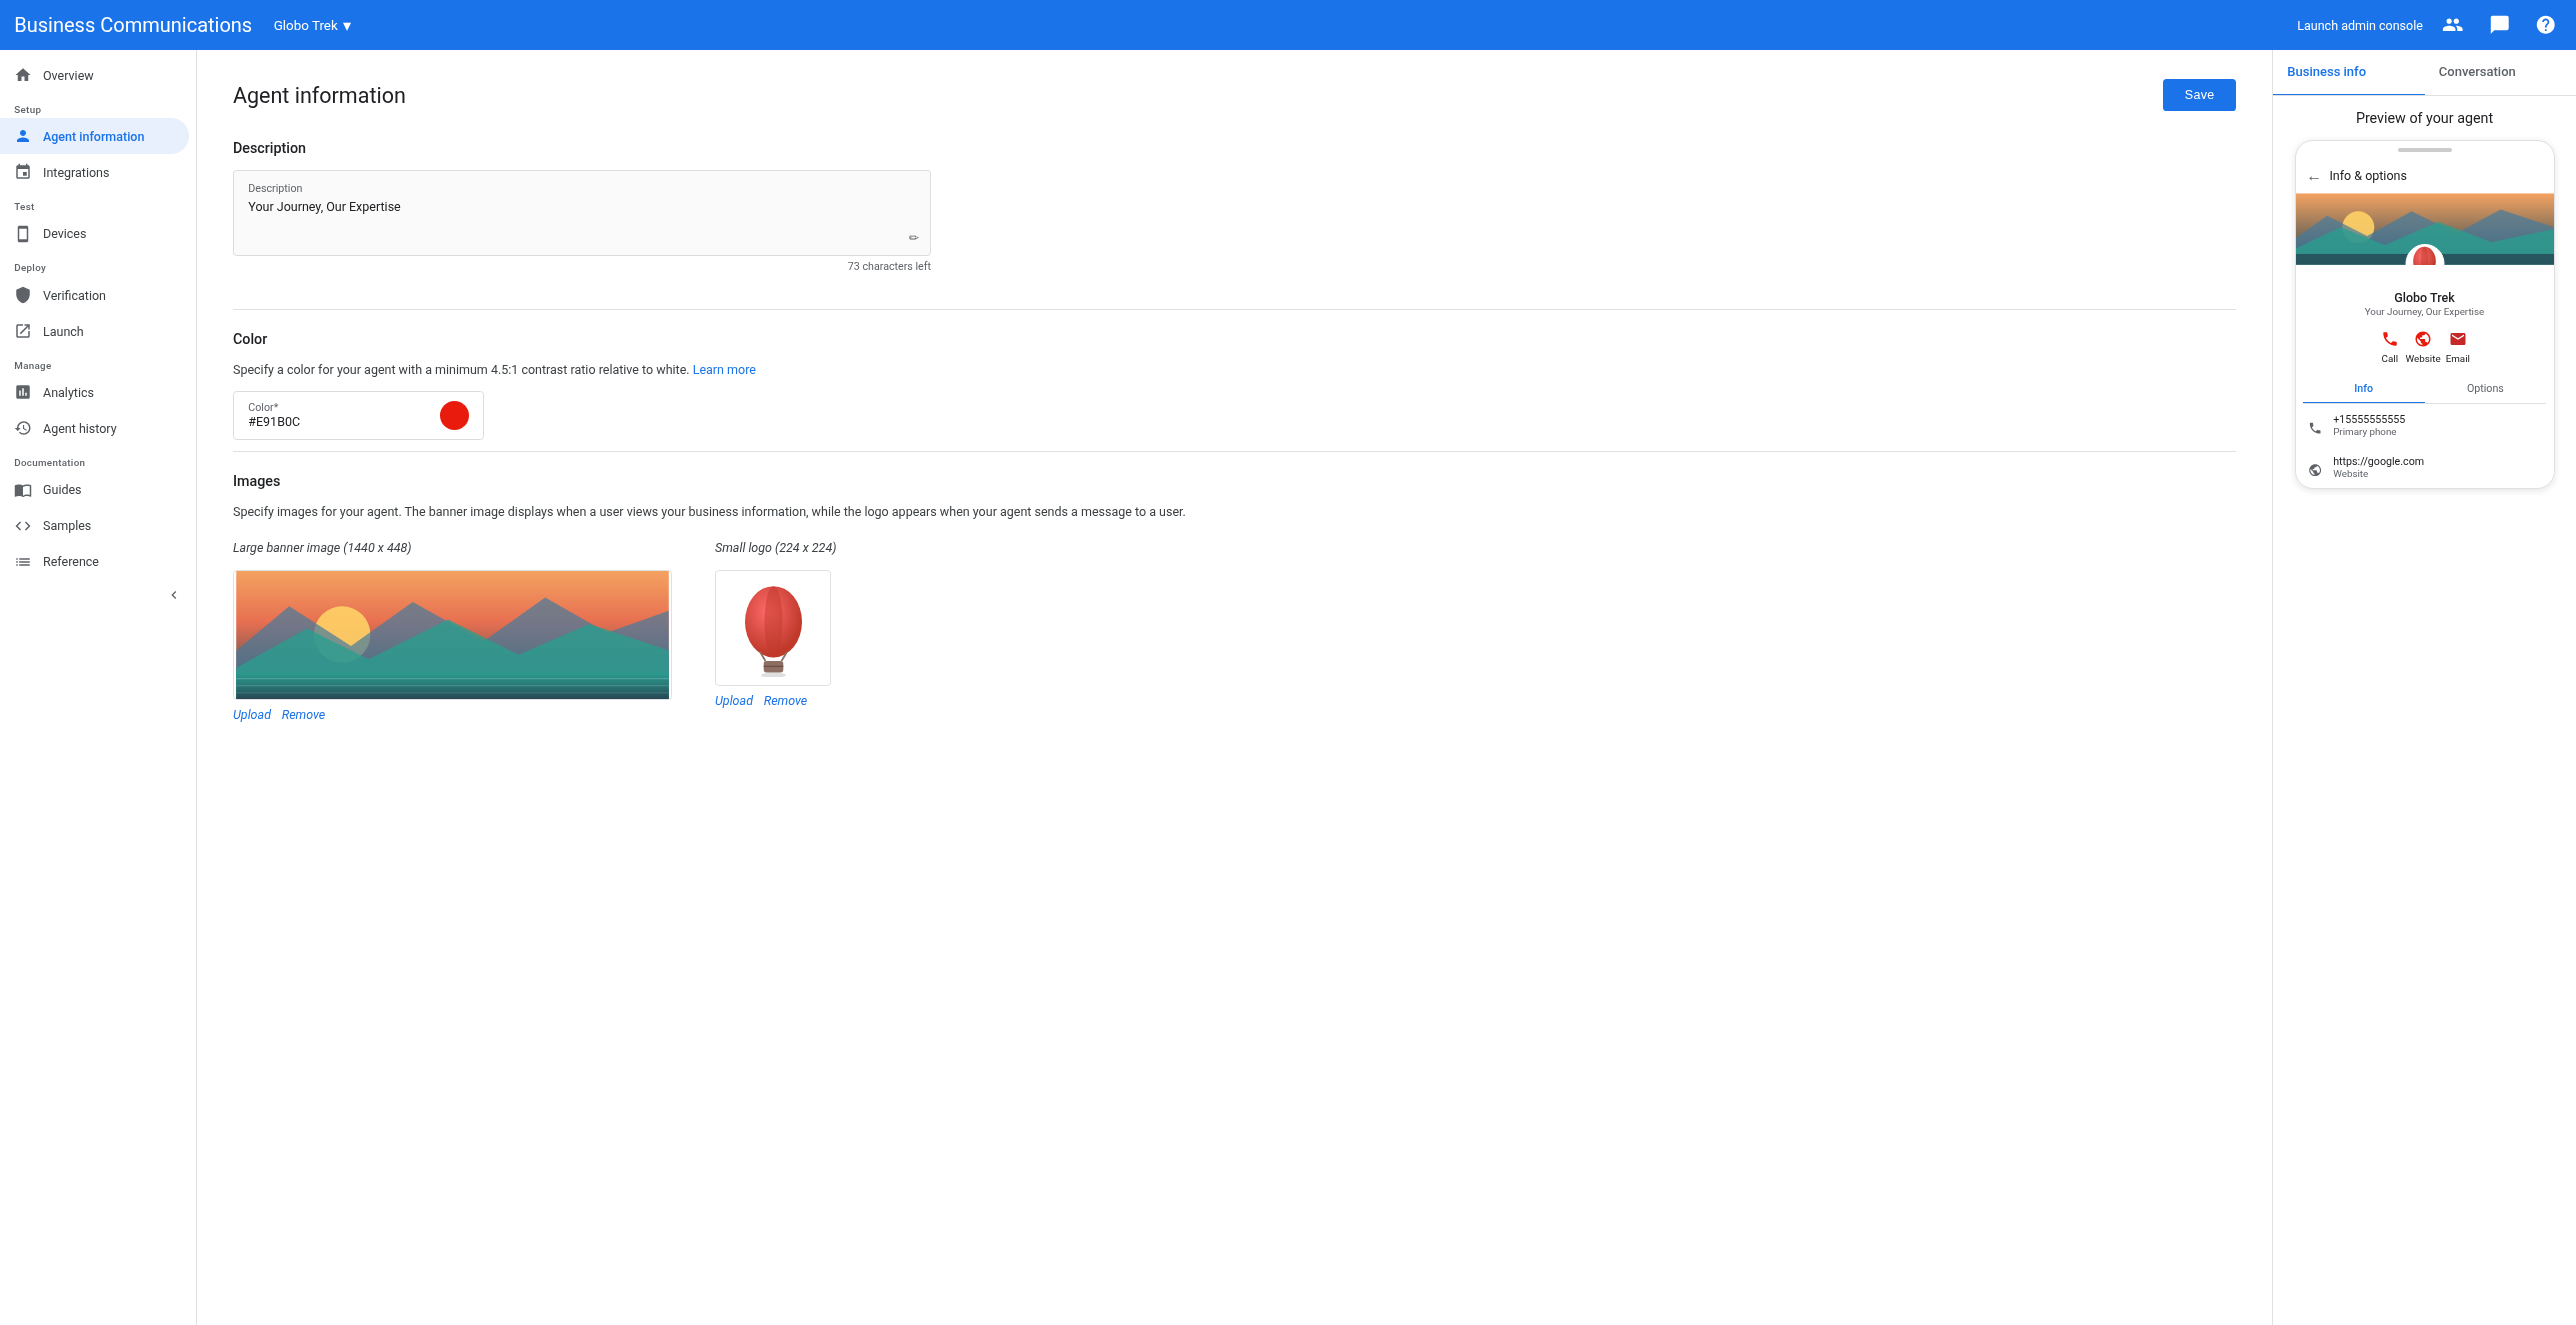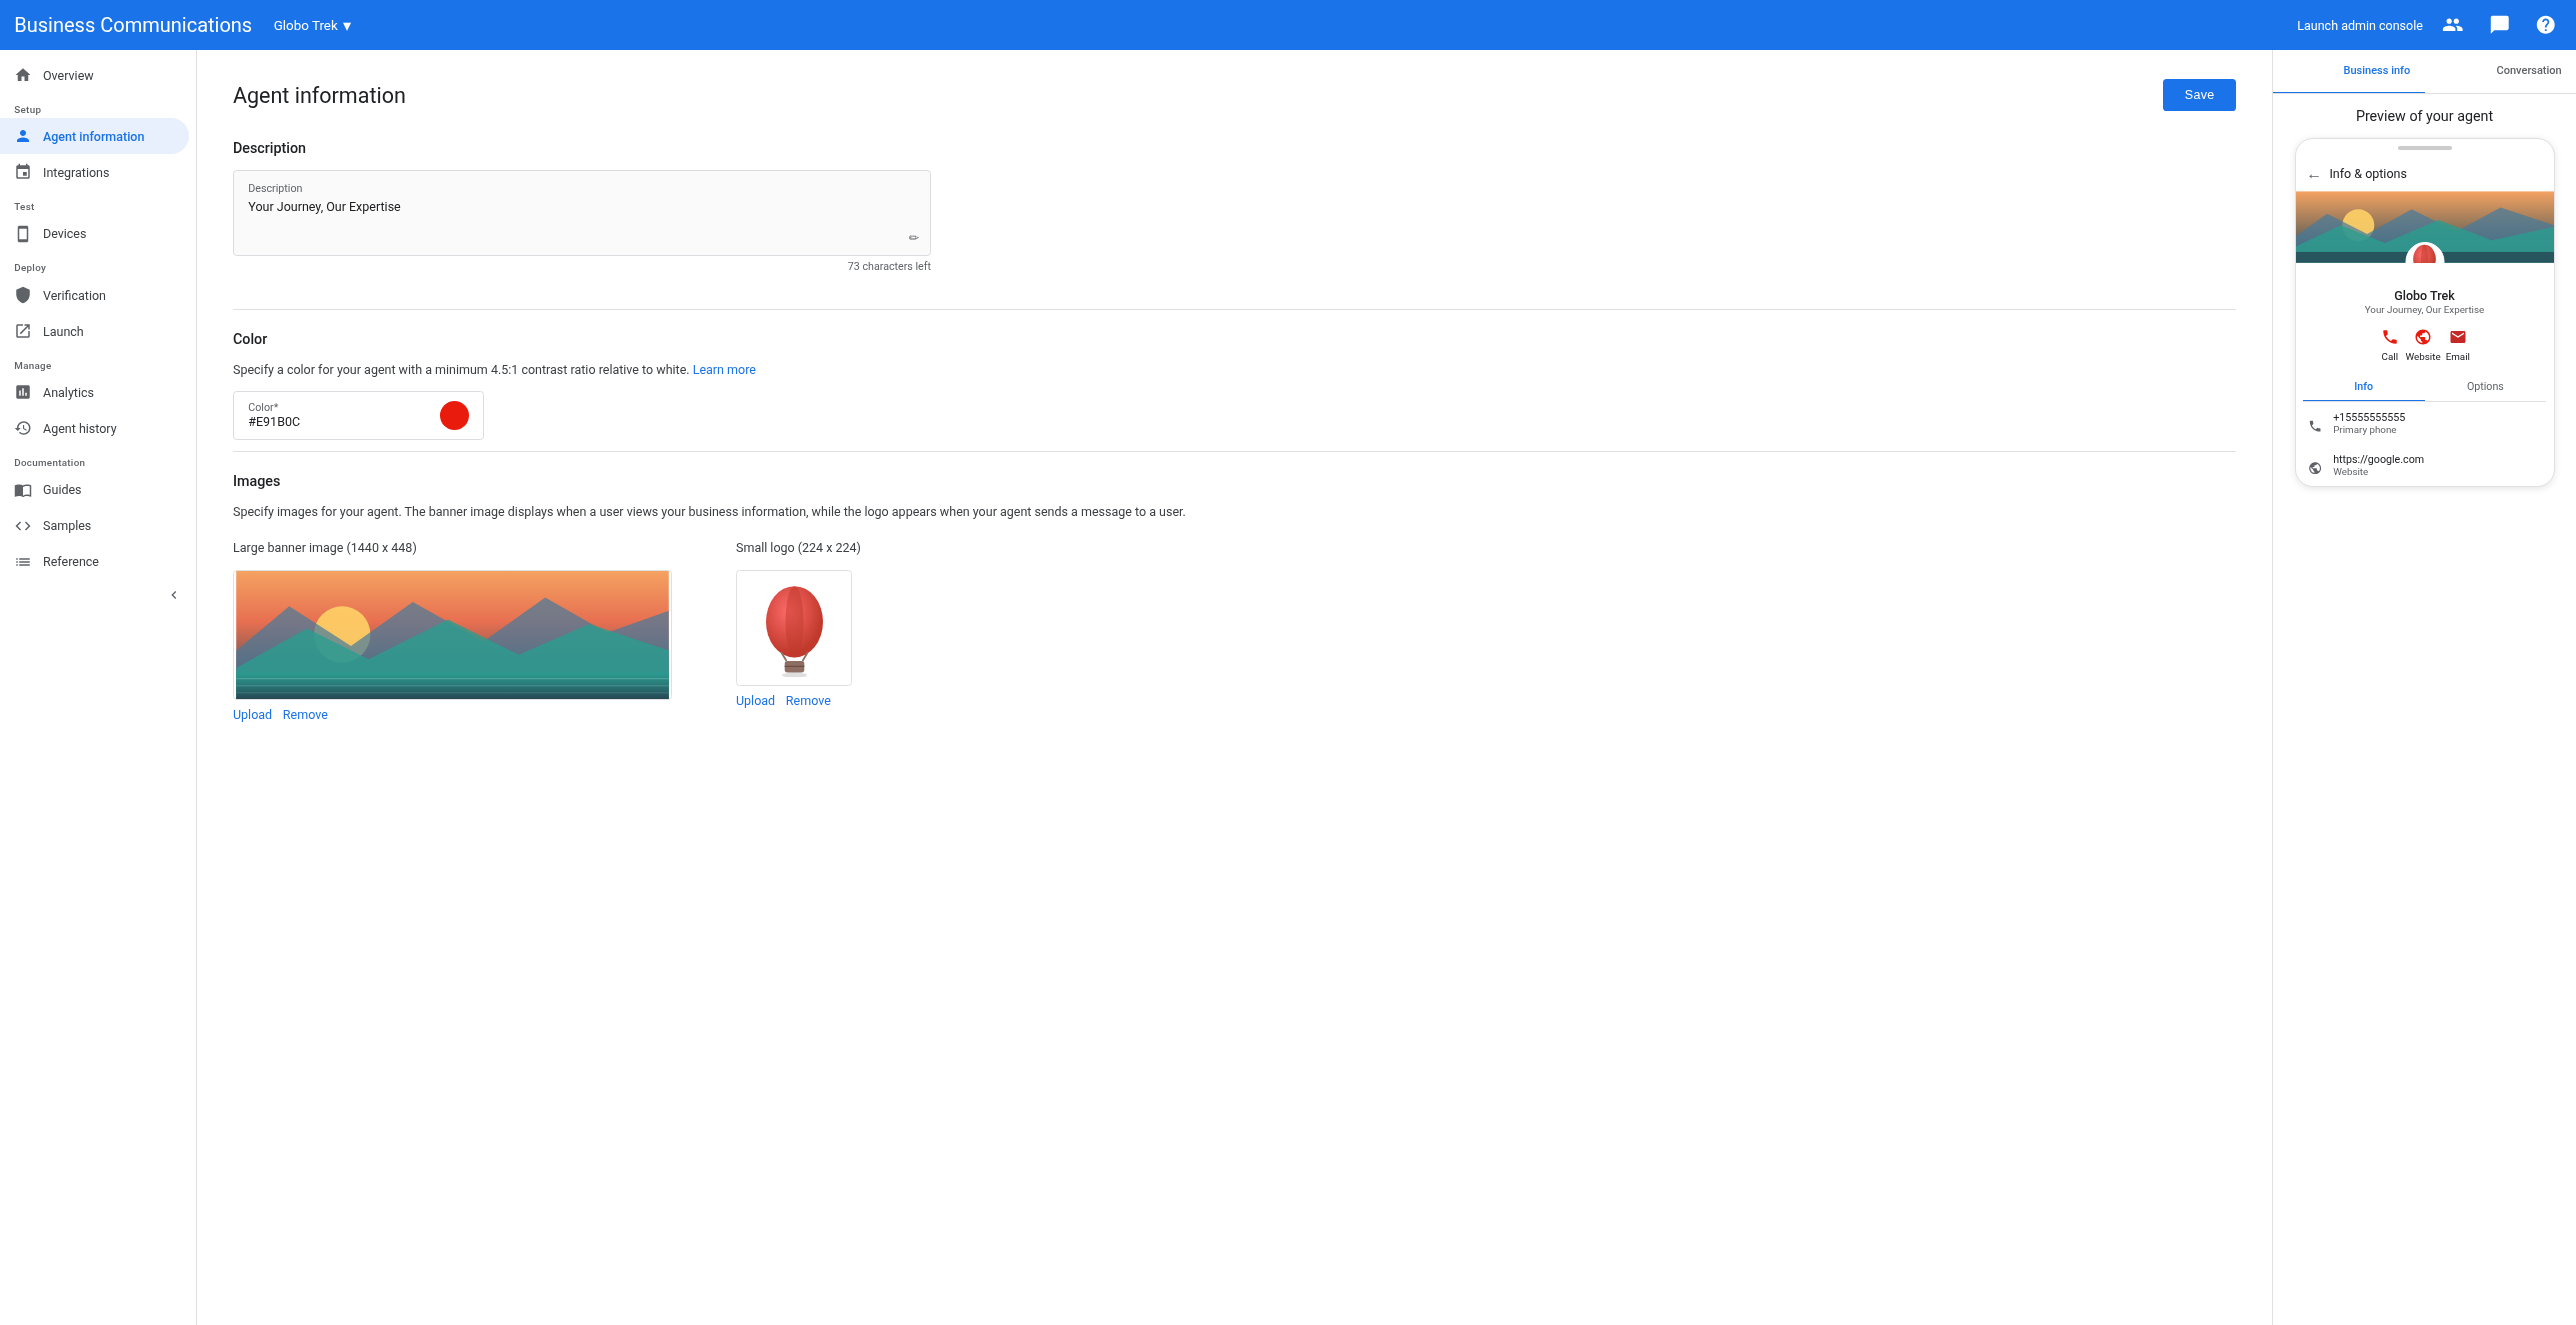--- a/index.html
+++ b/index.html
@@ -77,21 +77,21 @@
       display: flex; align-items: center; justify-content: space-between;
       width: 251px; background: white;
     }
     .color-field-inner { display: flex; flex-direction: column; }
     .color-label { font-size: 10.7px; color: #5f6368; }
     .color-value { font-size: 12.5px; color: #202124; }
     .color-swatch { width: 29px; height: 29px; border-radius: 50%; background: #E91B0C; cursor: pointer; }
 
     
     .images-description { font-size: 12.5px; color: #3c4043; margin-bottom: 18px; line-height: 1.5; }
-    .images-grid { display: flex; gap: 64px; align-items: flex-start; }
+    .images-grid { display: flex; gap: 43px; align-items: flex-start; font-style: italic; }
     .image-block { display: flex; flex-direction: column; gap: 7.2px; }
     .image-block-label { font-size: 12.5px; color: #3c4043; margin-bottom: 7.2px; }
     .banner-preview {
       width: 439px; height: 130px; border-radius: 3.6px; overflow: hidden; border: 0.9px solid #e0e0e0;
     }
     .logo-preview {
       width: 116px; height: 116px; border-radius: 3.6px; overflow: hidden; border: 0.9px solid #e0e0e0;
       display: flex; align-items: center; justify-content: center; background: white;
     }
     .image-actions { display: flex; gap: 10.7px; }
@@ -100,21 +100,21 @@
     
     .banner-svg { width: 100%; height: 100%; }
 
     
     .right-panel {
       width: 304px; flex-shrink: 0; background: white; border-left: 0.9px solid #e0e0e0;
       display: flex; flex-direction: column;
     }
     .right-panel-tabs { display: flex; border-bottom: 0.9px solid #e0e0e0; }
     .right-tab {
-      flex: 1; padding: 14.3px; text-align: right; cursor: pointer; font-size: 11px;
+      flex: 1; padding: 14.3px; text-align: left; cursor: pointer; font-size: 13px;
       color: #5f6368; border-bottom: 1.8px solid transparent; font-weight: 500;
     }
     .right-tab.active { color: #1a73e8; border-bottom: 1.8px solid #1a73e8; }
     .right-panel-content { flex: 1; padding: 14.3px; overflow-y: auto; }
     .preview-title { text-align: center; font-size: 14.3px; color: #202124; margin-bottom: 14.3px; font-weight: 400; }
 
     
     .phone-mockup {
       background: white; border-radius: 18px; border: 1.8px solid #e0e0e0;
       overflow: hidden; box-shadow: 0 1.8px 7.2px rgba(0,0,0,0.1); margin: 0 auto; width: 260px;

